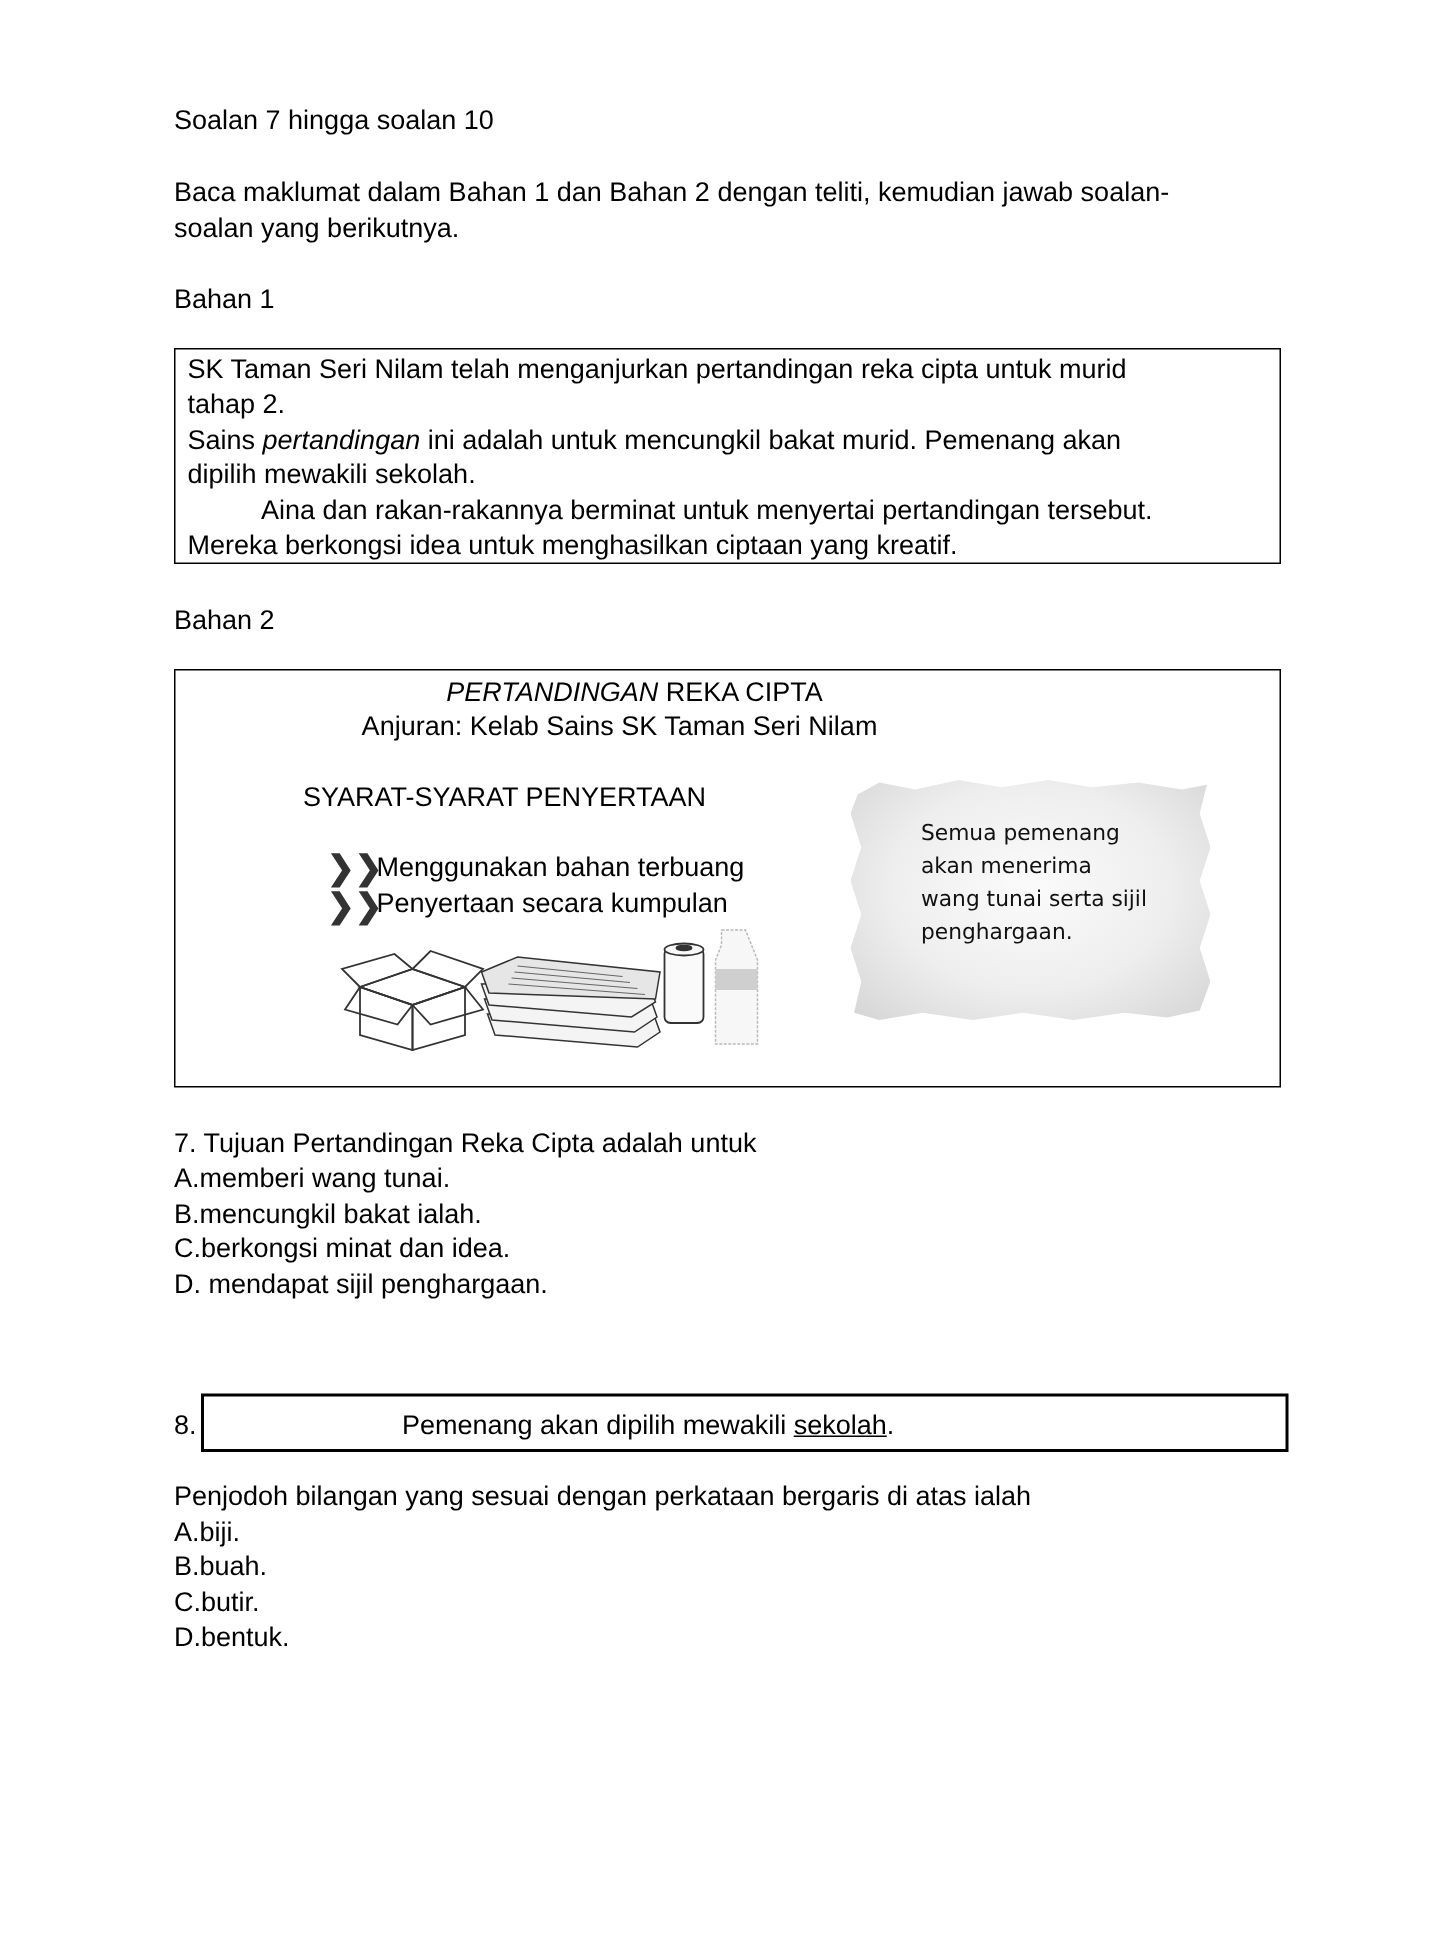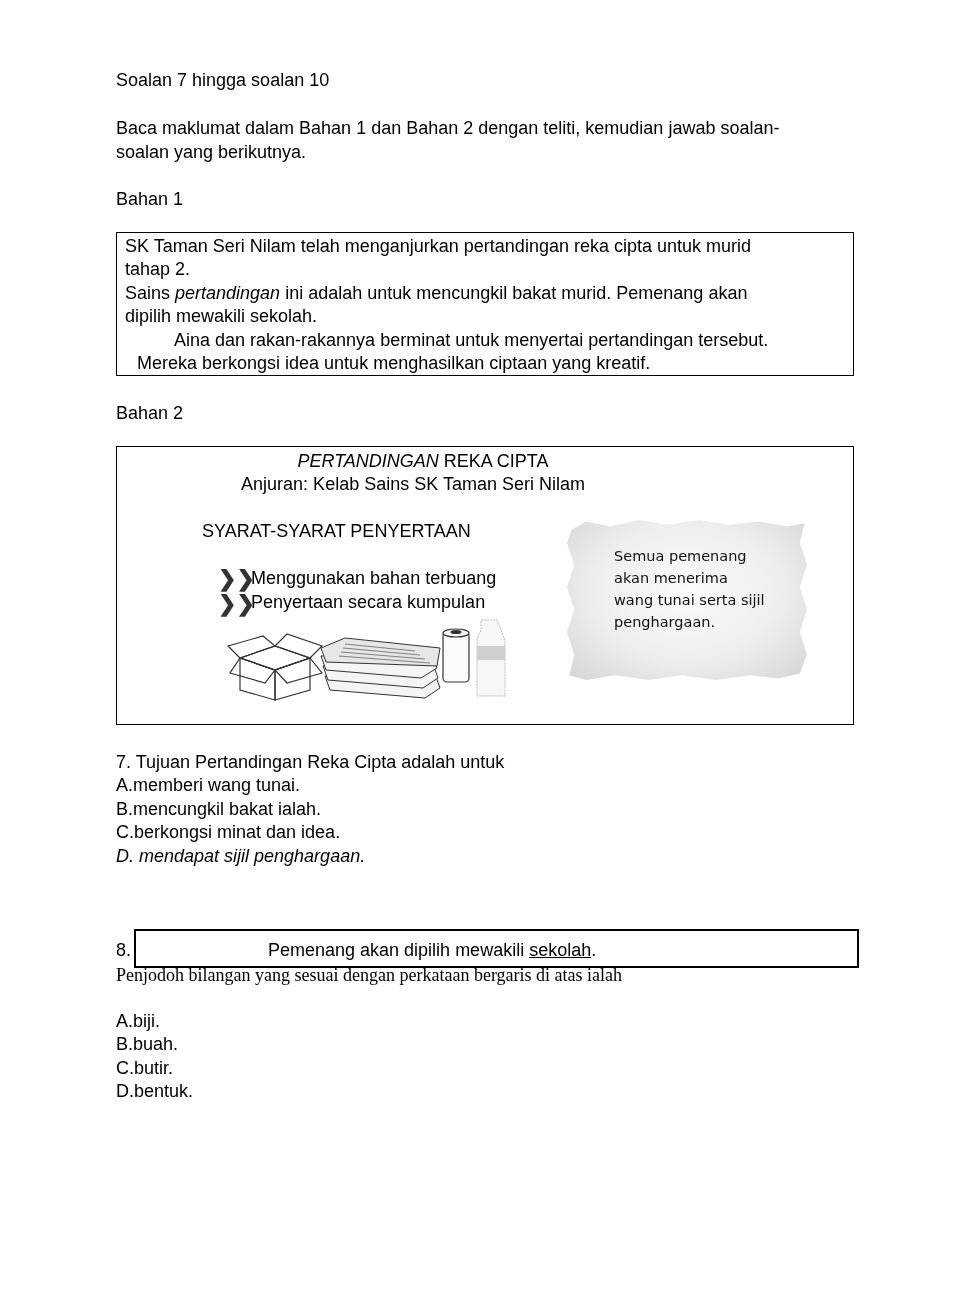--- a/index.html
+++ b/index.html
@@ -25,21 +25,21 @@
 <div class="line" style="left:116px;top:117px;"><span>Baca maklumat dalam </span><span class="bold">Bahan 1</span><span> dan </span><span class="bold">Bahan 2</span><span> dengan teliti, kemudian jawab soalan-</span></div>
 <div class="line" style="left:116px;top:141px;">soalan yang berikutnya.</div>
 
 <div class="line bold" style="left:116px;top:188px;">Bahan 1</div>
 <div class="box" style="left:116px;top:232px;width:738px;height:144px;"></div>
 <div class="line" style="left:125px;top:235px;">SK Taman Seri Nilam telah menganjurkan pertandingan reka cipta untuk murid</div>
 <div class="line" style="left:125px;top:258px;">tahap 2.</div>
 <div class="line" style="left:125px;top:282px;"><span>Sains </span><i>pertandingan</i><span> ini adalah untuk mencungkil bakat murid. Pemenang akan</span></div>
 <div class="line" style="left:125px;top:305px;">dipilih mewakili sekolah.</div>
 <div class="line" style="left:174px;top:329px;">Aina dan rakan-rakannya berminat untuk menyertai pertandingan tersebut.</div>
-<div class="line" style="left:125px;top:352px;margin-left:12px;">Mereka berkongsi idea untuk menghasilkan ciptaan yang kreatif.</div>
+<div class="line" style="left:125px;top:352px;">Mereka berkongsi idea untuk menghasilkan ciptaan yang kreatif.</div>
 
 <div class="line bold" style="left:116px;top:402px;">Bahan 2</div>
 <div class="box" style="left:116px;top:446px;width:738px;height:279px;"></div>
 <div class="line" style="left:0;width:846px;text-align:center;top:450px;"><i>PERTANDINGAN</i><span> REKA CIPTA</span></div>
 <div class="line" style="left:0;width:826px;text-align:center;top:473px;">Anjuran: Kelab Sains SK Taman Seri Nilam</div>
 <div class="line" style="left:202px;top:520px;">SYARAT-SYARAT PENYERTAAN</div>
 
 <span class="chev" style="left:218px;top:568px;">❯❯</span>
 <div class="line" style="left:251px;top:567px;">Menggunakan bahan terbuang</div>
 <span class="chev" style="left:218px;top:593px;">❯❯</span>
@@ -83,23 +83,23 @@
   <div>Semua pemenang</div>
   <div>akan menerima</div>
   <div>wang tunai serta sijil</div>
   <div>penghargaan.</div>
 </div>
 
 <div class="line" style="left:116px;top:751px;">7. Tujuan Pertandingan Reka Cipta adalah untuk</div>
 <div class="line" style="left:116px;top:774px;">A.memberi wang tunai.</div>
 <div class="line" style="left:116px;top:798px;">B.mencungkil bakat ialah.</div>
 <div class="line" style="left:116px;top:821px;">C.berkongsi minat dan idea.</div>
-<div class="line" style="left:116px;top:845px;font-style:italic;">D. mendapat sijil penghargaan.</div>
+<div class="line" style="left:116px;top:845px;">D. mendapat sijil penghargaan.</div>
 
 <div class="line" style="left:116px;top:939px;">8.</div>
 <div class="box" style="left:134px;top:929px;width:725px;height:39px;border-width:2px;"></div>
 <div class="line" style="left:268px;top:939px;"><span>Pemenang akan dipilih mewakili </span><u class="ul">sekolah</u><span>.</span></div>
 
-<div class="line" style="left:116px;top:964px;font-family:Liberation Serif, serif;">Penjodoh bilangan yang sesuai dengan perkataan bergaris di atas ialah</div>
+<div class="line" style="left:116px;top:986px;">Penjodoh bilangan yang sesuai dengan perkataan bergaris di atas ialah</div>
 <div class="line" style="left:116px;top:1010px;">A.biji.</div>
 <div class="line" style="left:116px;top:1033px;">B.buah.</div>
 <div class="line" style="left:116px;top:1057px;">C.butir.</div>
 <div class="line" style="left:116px;top:1080px;">D.bentuk.</div>
 
 </body></html>

